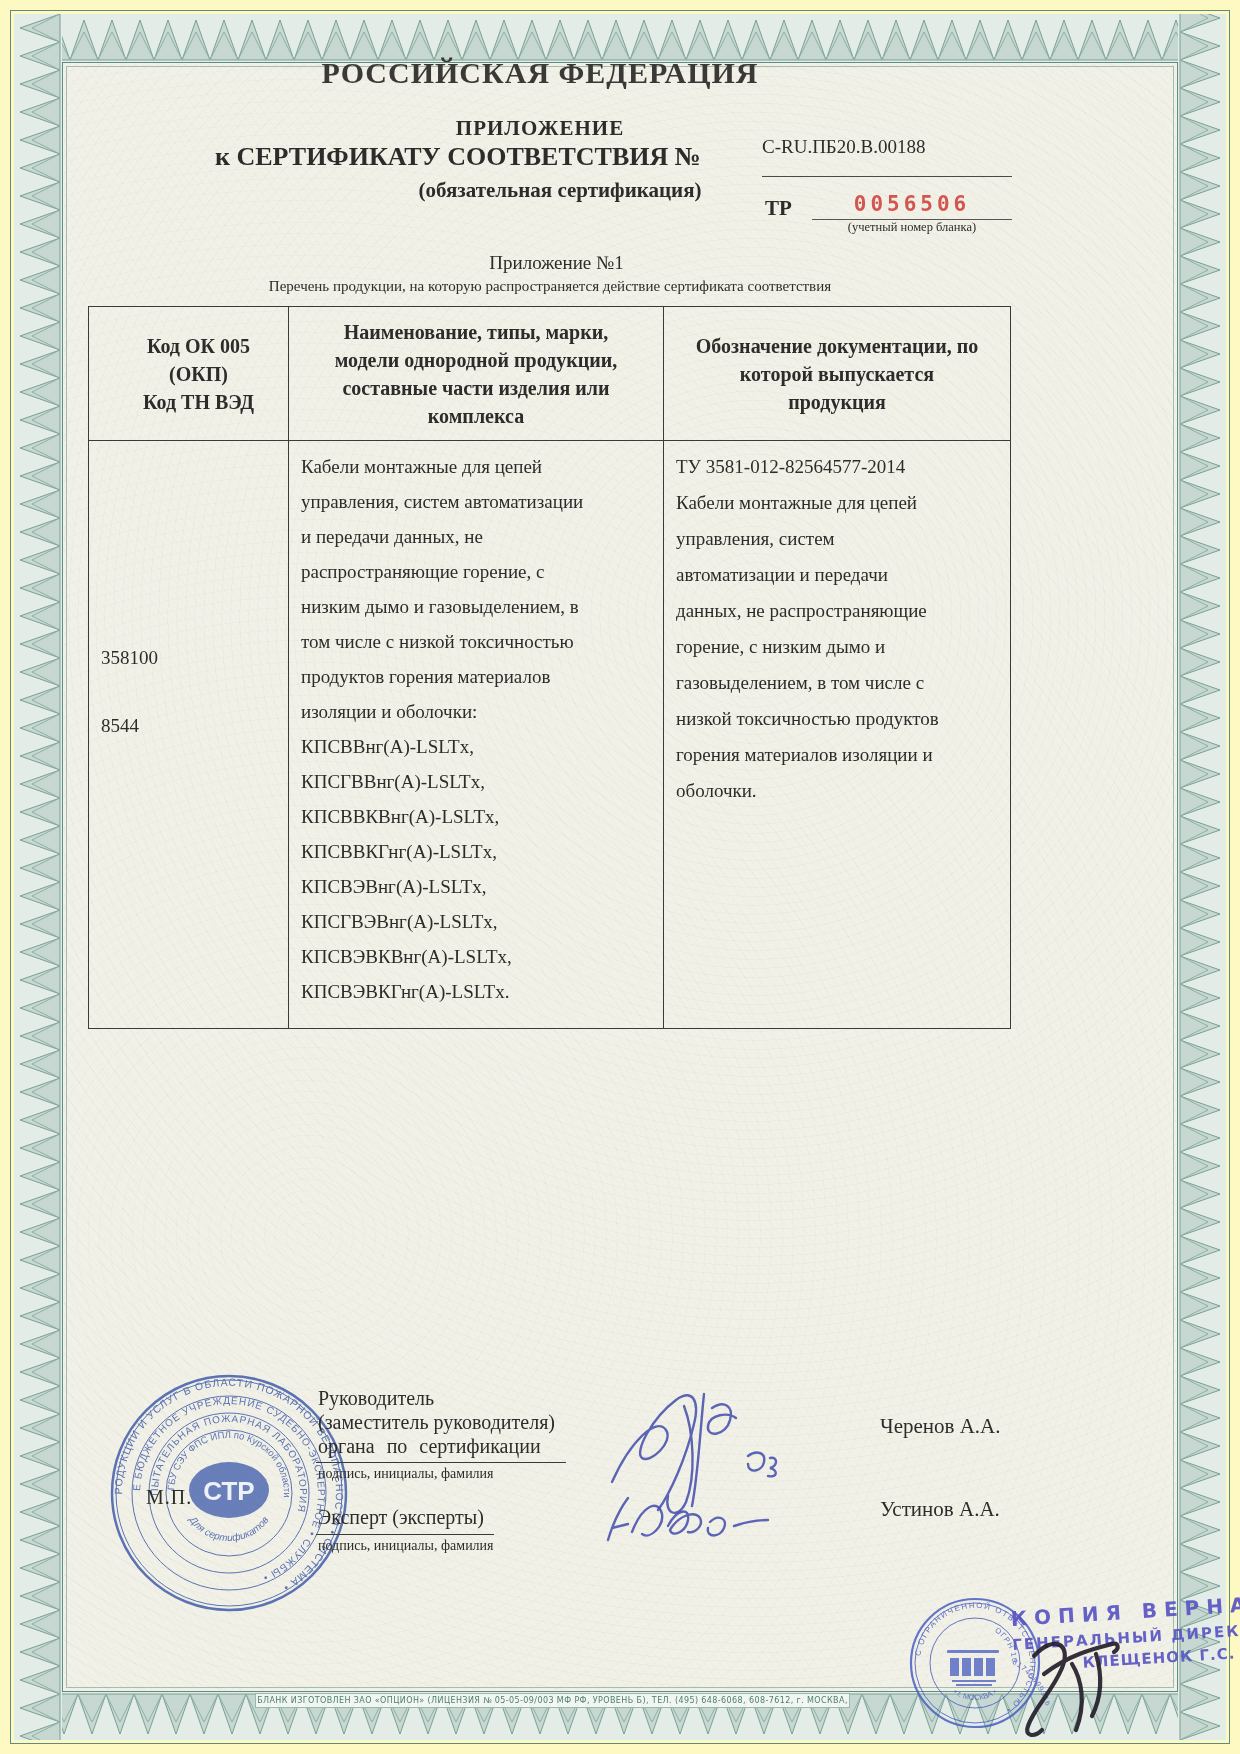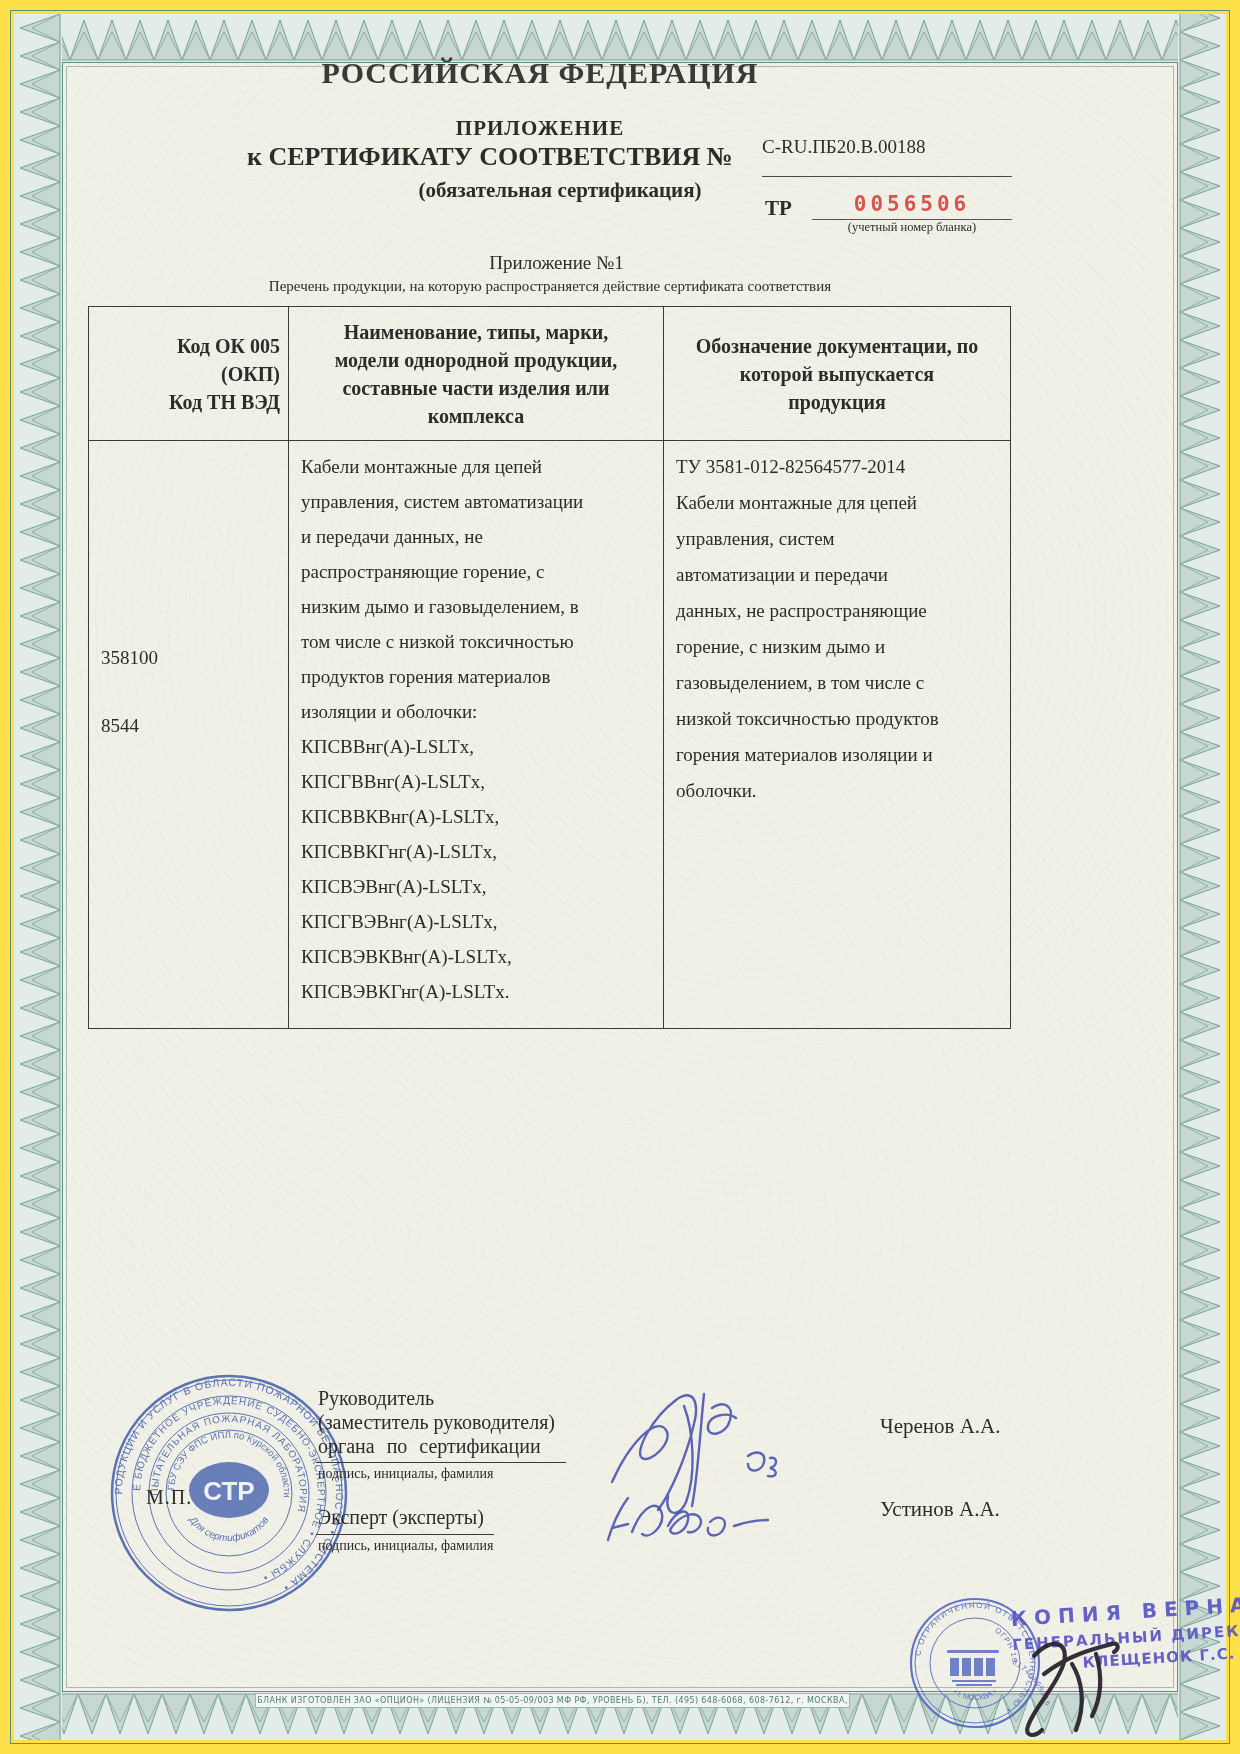--- a/index.html
+++ b/index.html
@@ -1,19 +1,19 @@
 <!DOCTYPE html>
 <html><head>
 <meta charset="utf-8">
 <style>
   * { margin:0; padding:0; box-sizing:border-box; }
   html,body { background:#ffffff; }
   body { font-family:"Liberation Serif","DejaVu Serif",serif; color:#2e2c2a; }
 
-  .page { position:relative; width:1240px; height:1754px; background:#fde047; overflow:hidden; }
+  .page { position:relative; width:1240px; height:1754px; background:#fef9c3; overflow:hidden; }
 
   
   .frame-outer { position:absolute; inset:10px; border:1.5px solid #5d8d80; }
   .band { position:absolute; background:#e4ece7; }
   .band.top    { left:14px; top:14px;    width:1212px; height:48px; }
   .band.bottom { left:14px; bottom:14px; width:1212px; height:48px; }
   .band.left   { left:14px; top:14px;    width:48px;  height:1726px; }
   .band.right  { right:14px; top:14px;   width:48px;  height:1726px; }
   .band svg { display:block; width:100%; height:100%; }
   .frame-inner  { position:absolute; inset:62px; border:1px solid #5d8d80; background:#f2f1e7; }
@@ -23,37 +23,37 @@
     background:
       repeating-radial-gradient(circle at 62% 34%, rgba(120,140,170,0.05) 0 1px, transparent 1px 9px),
       repeating-radial-gradient(circle at 22% 72%, rgba(120,150,140,0.045) 0 1px, transparent 1px 11px),
       repeating-linear-gradient(55deg, rgba(130,150,140,0.035) 0 1px, transparent 1px 6px);
   }
 
   
   .hdr { position:absolute; left:60px; top:0; width:960px; text-align:center; }
   .country { position:absolute; left:0; top:56px; width:100%; font-size:30px; font-weight:bold; letter-spacing:1px; color:#3b3936; }
   .doctype { position:absolute; left:0; top:116px; width:100%; font-size:21px; font-weight:bold; letter-spacing:1px; }
-  .certlabel { position:absolute; left:155px; top:142px; font-size:26px; font-weight:bold; white-space:nowrap;margin-left:32px; }
+  .certlabel { position:absolute; left:155px; top:142px; font-size:26px; font-weight:bold; white-space:nowrap; }
   .certno { position:absolute; left:702px; top:136px; width:250px; font-size:19px; text-align:left; padding-bottom:18px; border-bottom:1.5px solid #4a4a4a; white-space:nowrap; }
   .mandnote { position:absolute; left:0; top:178px; width:100%; font-size:21px; font-weight:bold;padding-left:40px; }
   .trlabel { position:absolute; left:705px; top:196px; font-size:21px; font-weight:bold; }
   .blankno { position:absolute; left:752px; top:192px; width:200px; text-align:center;
              font-family:"DejaVu Sans Mono",monospace; font-size:21px; font-weight:bold; letter-spacing:4px;
              color:#d4554d; border-bottom:1px solid #555; padding-bottom:3px; }
   .blanknote { position:absolute; left:752px; top:220px; width:200px; text-align:center; font-size:12.5px; }
 
   .apptitle { position:absolute; left:60px; top:252px; width:960px; text-align:center; font-size:19px;padding-left:33px; }
   .appsub   { position:absolute; left:60px; top:278px; width:980px; text-align:center; font-size:15px; }
 
   
   table.products { position:absolute; left:88px; top:306px; width:922px; border-collapse:collapse; table-layout:fixed; }
   table.products th, table.products td { border:1.5px solid #3a3a3a; white-space:pre-line; }
   table.products th { height:134px; font-size:20px; font-weight:bold; line-height:28px; vertical-align:middle; text-align:center; padding:4px 8px; }
-  table.products th.c1 { text-align:right; padding-left:28px; }
+  table.products th.c1 { text-align:center; padding-left:28px; }
   table.products td { height:588px; vertical-align:top; font-size:19px; text-align:left; }
   td.codes { padding:200px 10px 0 12px; line-height:34px; font-size:19.5px; }
   td.prod  { padding:8px 8px 0 12px; line-height:35px; }
   td.doc   { padding:8px 8px 0 12px; line-height:36px; }
 
   
   .roles { position:absolute; left:318px; top:1386px; width:260px; font-size:20px; line-height:24px; }
   .roles .r3 { word-spacing:7px; }
   .sigline1 { position:absolute; left:316px; top:1462px; width:250px; border-top:1.5px solid #3a3a3a; }
   .signote1 { position:absolute; left:318px; top:1466px; font-size:14px; }

